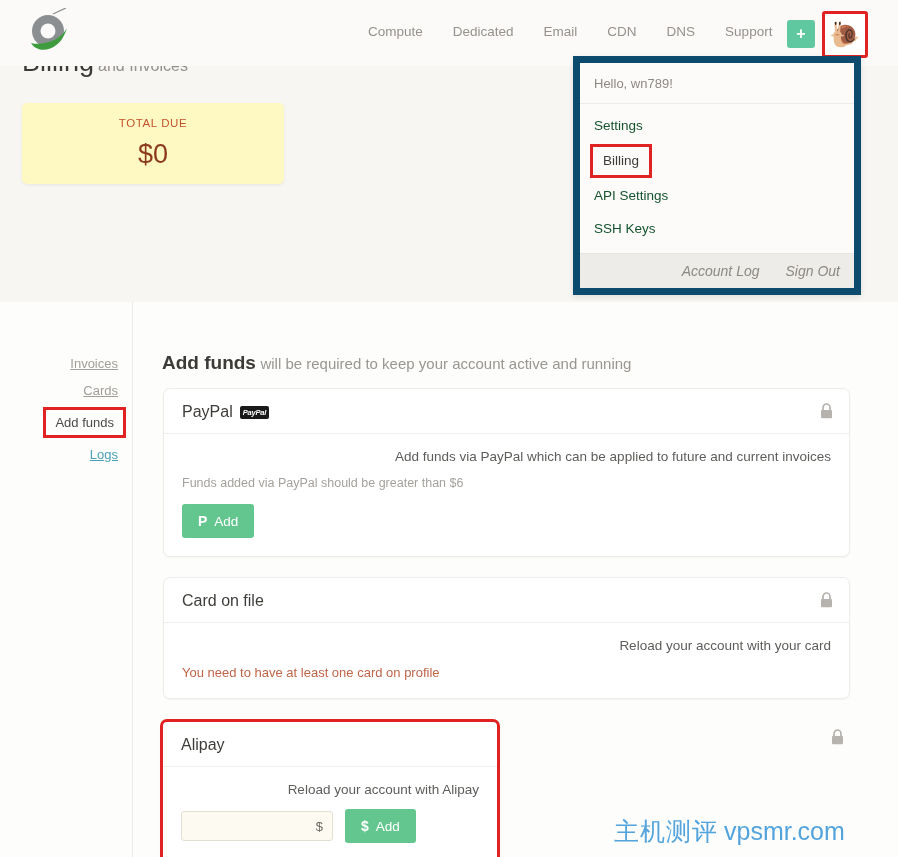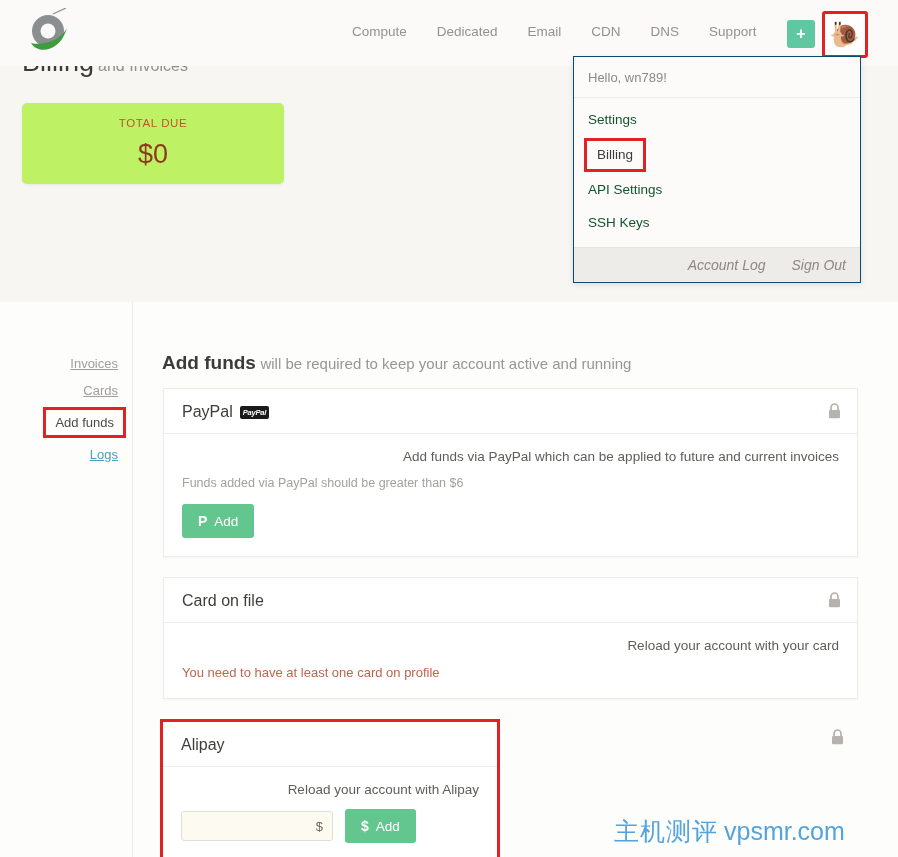--- a/index.html
+++ b/index.html
@@ -27,21 +27,21 @@
   .wm .w-cn{ font-size:30px; color:#e4e1dd; letter-spacing:3px; font-family:"DejaVu Sans", sans-serif;}
 
   
   .topnav{
     position:absolute; top:0; left:0; width:898px; height:66px;
     background:#fbfaf8; z-index:30;
     display:flex; align-items:center;
   }
   .brand{ position:absolute; left:22px; top:8px; width:52px; height:50px; }
   .navlinks{
-    position:absolute; left:352px; top:24px;
+    position:absolute; left:368px; top:24px;
     display:flex; gap:30px; align-items:center;
   }
   .navlinks a{
     font-size:13.5px; color:#96918c; text-decoration:none; white-space:nowrap;
   }
   .plusbtn{
     position:absolute; left:787px; top:20px; width:28px; height:28px;
     background:#5fc8a0; border-radius:3px; color:#fff;
     display:flex; align-items:center; justify-content:center;
     font-size:16px; font-weight:bold; line-height:1;
@@ -49,21 +49,21 @@
   .avatar-wrap{
     position:absolute; left:822px; top:11px; width:46px; height:47px;
     border:3px solid #e02222; border-radius:3px; background:#fff;
     display:flex; align-items:center; justify-content:center;
   }
   .avatar-wrap .snail{ font-size:25px; line-height:1; }
 
   
   .dropdown{
     position:absolute; left:573px; top:56px; width:288px;
-    background:#fcfbf9; border:1px solid #0c4a6e;
+    background:#fcfbf9; border:7px solid #0c4a6e;
     box-shadow:0 2px 6px rgba(0,0,0,.10);
     z-index:40;
   }
   .dd-hello{
     padding:13px 14px 12px 14px; font-size:13px; color:#8d8984;
     border-bottom:1px solid #ecebe7;
   }
   .dd-items{ padding:6px 0 8px 0; }
   .dd-item{
     padding:8px 14px; font-size:13.5px; color:#14532d; line-height:1.2;
@@ -91,21 +91,21 @@
   .bill-title .b2{ font-size:16px; color:#94908b; margin-left:4px;}
 
   .statcards{ position:absolute; left:22px; top:103px; display:flex; gap:36px; z-index:12;}
   .statcard{
     width:262px; height:81px; border-radius:5px;
     display:flex; flex-direction:column; align-items:center; justify-content:center;
     box-shadow:0 1px 3px rgba(0,0,0,.07);
   }
   .statcard .lbl{ font-size:11.5px; letter-spacing:.6px; margin-bottom:10px;}
   .statcard .val{ font-size:27px; }
-  .sc-due{ background:#bef264; }
+  .sc-due{ background:#fef9c3; }
   .sc-due .lbl{ color:#c3542f; }
   .sc-due .val{ color:#8c3a1c; }
   .sc-unpaid{ background:#b3d7d9; }
   .sc-unpaid .lbl{ color:#6f908f; }
   .sc-unpaid .val{ color:#4d6a6b; }
 
   
   .body-area{
     position:absolute; top:302px; left:0; width:898px; height:555px;
     background:#fdfdfc; z-index:10;
@@ -128,21 +128,21 @@
     position:absolute; left:148px; top:0; width:730px; z-index:14;
   }
   .content-head{
     padding:50px 0 14px 14px; white-space:nowrap;
   }
   .content-head .h1{ font-size:19px; color:#3d3b38; font-weight:bold;}
   .content-head .h2{ font-size:15px; color:#9a9691; }
 
   .card{
     position:relative; background:#fff; border:1px solid #ececea;
-    border-radius:0; margin:0 20px 20px 15px;
+    border-radius:7px; margin:0 28px 20px 15px;
     box-shadow:0 1px 2px rgba(0,0,0,.04);
   }
   .card.alipay-highlight{
     border:3px solid #e02222;
     width:340px; margin-left:12px;
   }
   .card-head{
     padding:14px 18px 12px 18px; border-bottom:1px solid #efeeec;
     display:flex; align-items:center;
   }

